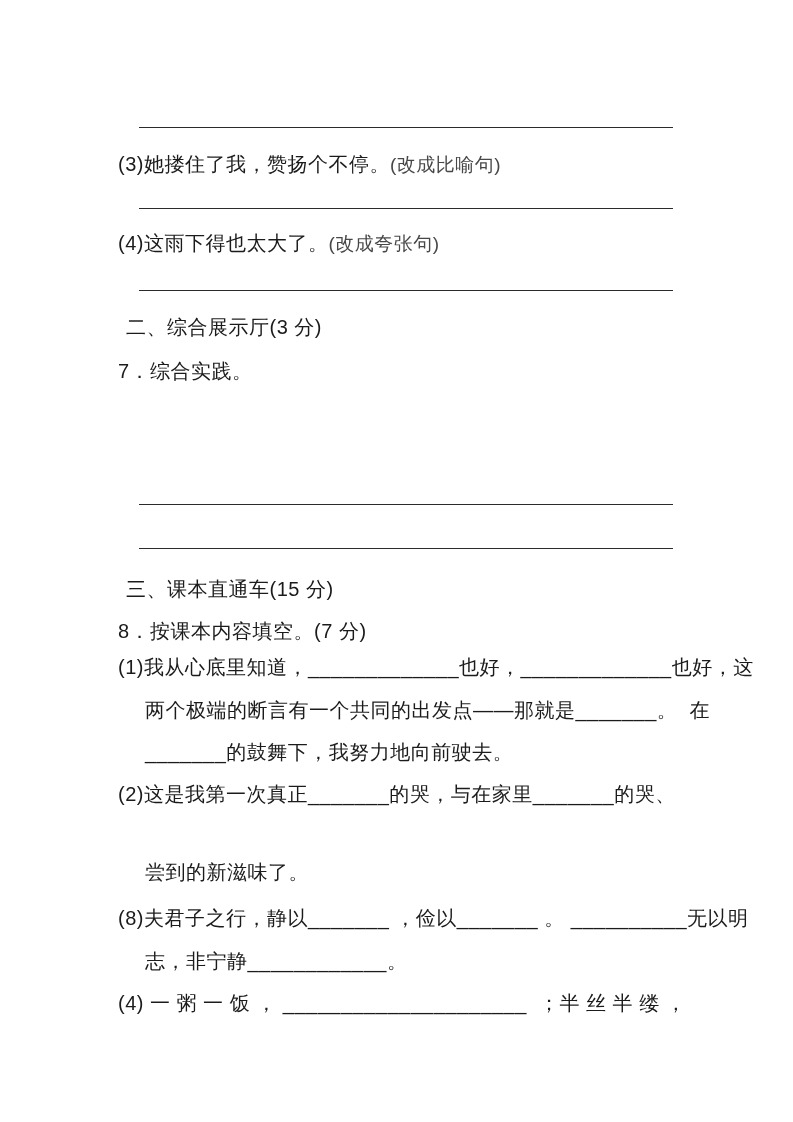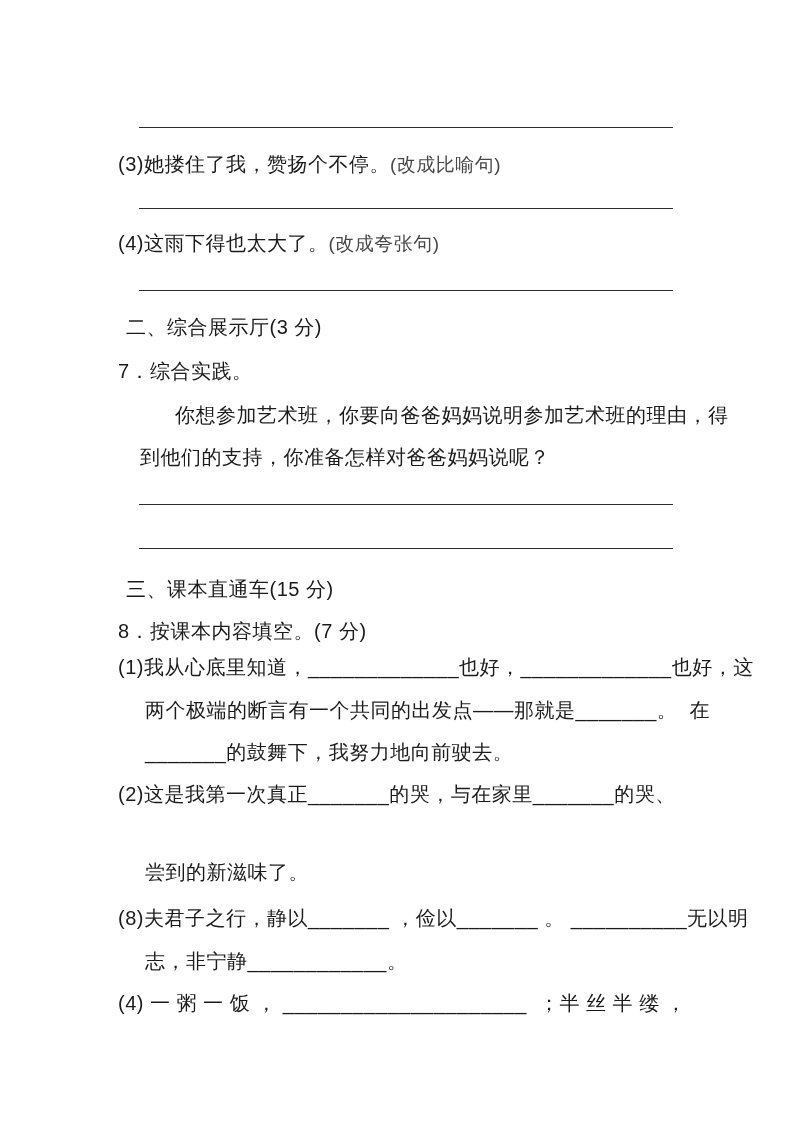--- a/index.html
+++ b/index.html
@@ -53,22 +53,20 @@
 
   <div class="answer-line" style="top:208px"></div>
 
   <div class="row indent-item" style="top:228px"><span>(4)这雨下得也太大了。</span><span class="note">(改成夸张句)</span></div>
 
   <div class="answer-line" style="top:290px"></div>
 
   <div class="row heading" style="top:312px">二、综合展示厅(3 分)</div>
 
   <div class="row indent-item" style="top:356px">7．综合实践。</div>
-  <div class="row indent-para1" style="top:400px">你想参加艺术班，你要向爸爸妈妈说明参加艺术班的理由，得</div>
-  <div class="row indent-para2" style="top:442px">到他们的支持，你准备怎样对爸爸妈妈说呢？</div>
 
   <div class="answer-line" style="top:504px"></div>
   <div class="answer-line" style="top:548px"></div>
 
   <div class="row heading" style="top:574px">三、课本直通车(15 分)</div>
 
   <div class="row indent-item" style="top:616px">8．按课本内容填空。(7 分)</div>
 
   <div class="row indent-item" style="top:652px">(1)我从心底里知道，_____________也好，_____________也好，这</div>
   <div class="row indent-cont" style="top:695px">两个极端的断言有一个共同的出发点——那就是_______。  在</div>

